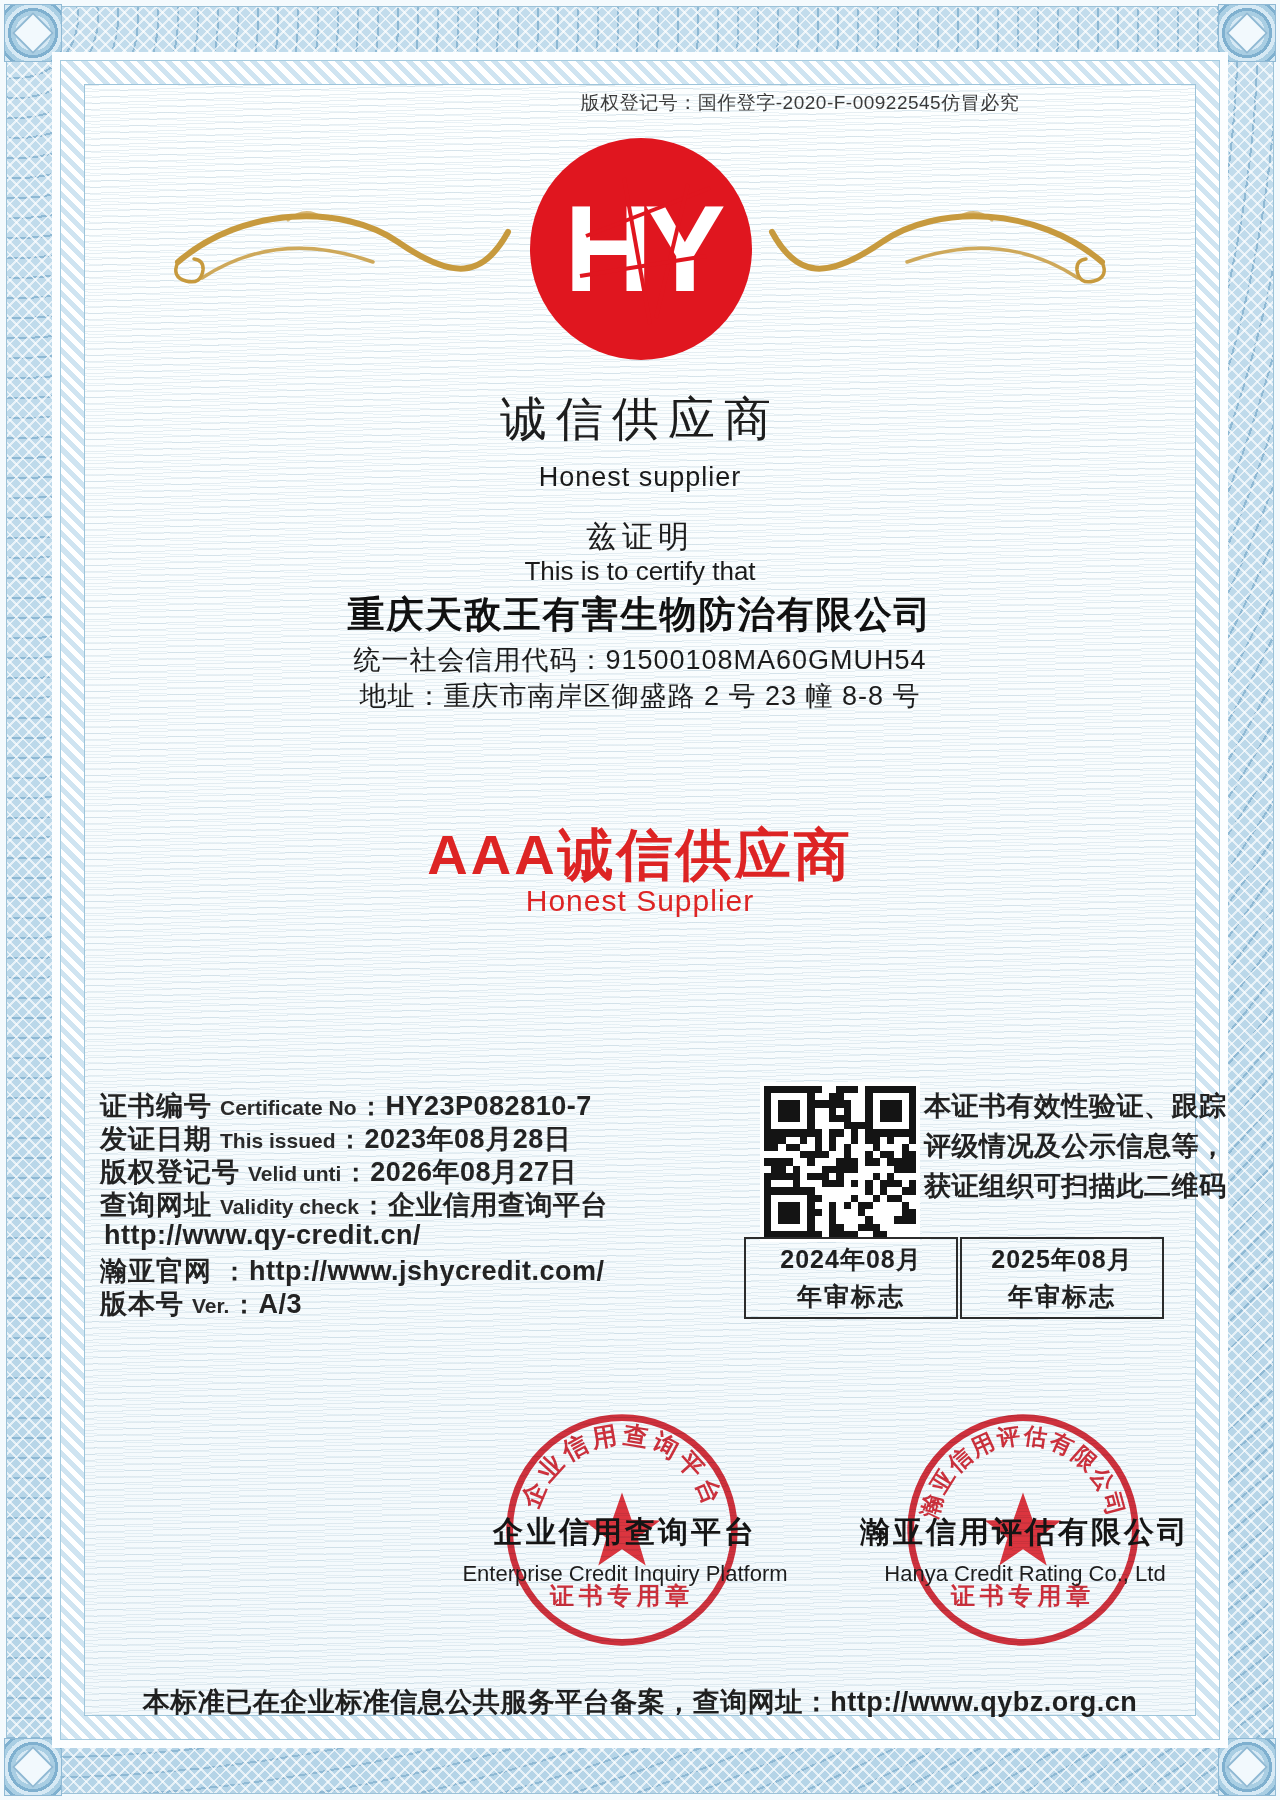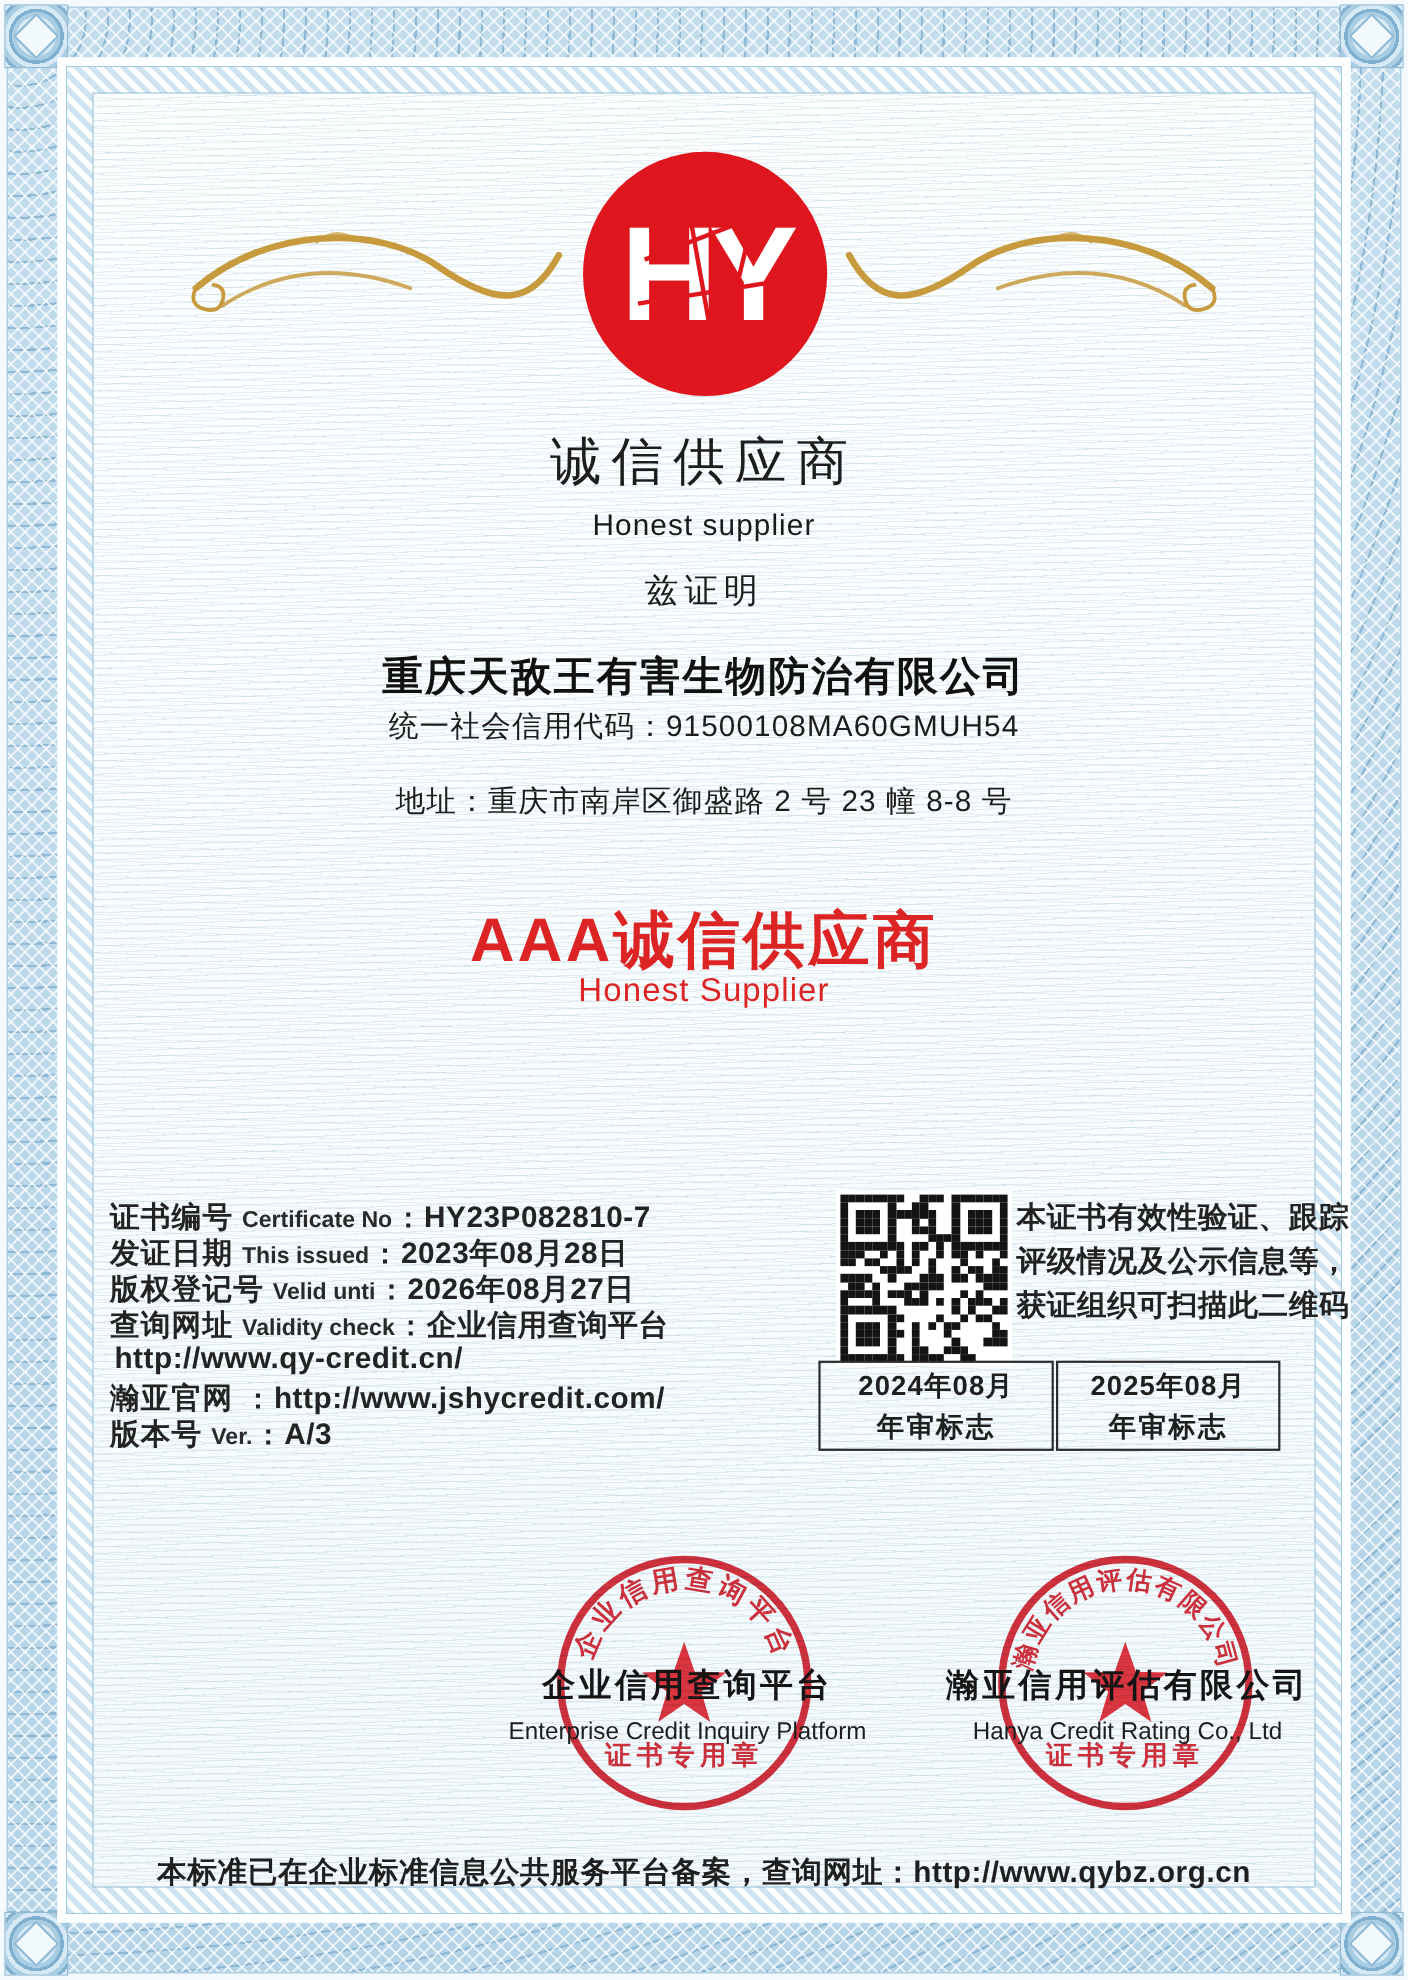--- a/index.html
+++ b/index.html
@@ -34,21 +34,21 @@
   
   .abs{position:absolute;}
   .center{left:0;right:0;text-align:center;}
   .copyright{top:90px;left:320px;right:0;text-align:center;font-size:19px;color:#3a3a3a;font-weight:500;letter-spacing:.5px;}
   .title-cn{top:388px;font-size:47px;font-weight:400;color:#1d1d1d;letter-spacing:9px;}
   .title-en{top:462px;font-size:27px;color:#1a1a1a;letter-spacing:1px;}
   .certify-cn{top:516px;font-size:31px;color:#1d1d1d;letter-spacing:5px;}
   .certify-en{top:556px;font-size:26px;color:#1a1a1a;}
   .company{top:590px;font-size:37px;font-weight:700;color:#111;letter-spacing:2px;}
   .credit-code{top:642px;font-size:27px;font-weight:500;color:#1c1c1c;letter-spacing:1px;}
-  .address{top:710px;font-size:27px;font-weight:500;color:#1c1c1c;letter-spacing:1px;}
+  .address{top:678px;font-size:27px;font-weight:500;color:#1c1c1c;letter-spacing:1px;}
   .award-cn{top:818px;font-size:56px;font-weight:700;color:#dd2424;letter-spacing:3px;}
   .award-en{top:884px;font-size:30px;color:#dd2424;letter-spacing:1px;}
 
   
   .details{left:100px;top:1088px;width:600px;}
   .d-row{display:flex;align-items:baseline;height:33px;white-space:nowrap;}
   .d-cn{font-size:27px;font-weight:600;color:#232323;letter-spacing:1px;margin-right:8px;}
   .d-cn:empty{margin-right:0;}
   .d-en{font-size:21px;font-weight:600;color:#2a2a2a;}
   .d-colon{font-size:25px;font-weight:600;color:#232323;margin:0 2px;}
@@ -87,20 +87,21 @@
 
   <div class="band-outer"></div>
   <div class="corner tl"></div>
   <div class="corner tr"></div>
   <div class="corner bl"></div>
   <div class="corner br"></div>
   <div class="band-outer-hole"></div>
   <div class="band-inner"></div>
   <div class="content-bg"></div>
 
+  <div class="abs copyright">版权登记号：国作登字-2020-F-00922545仿冒必究</div>
 
   <svg class="abs" style="left:168px;top:198px;" width="348" height="110" viewBox="0 0 348 110">
     <g fill="none" stroke="#c79a3e" stroke-linecap="round">
       <path d="M 10 64 C 75 8, 175 6, 230 44 S 315 80, 340 34" stroke-width="6"></path>
       <path d="M 34 80 C 95 40, 155 46, 205 64" stroke-width="3.5" opacity=".85"></path>
       <path d="M 10 64 q -7 15 8 19 q 15 4 17 -11 q 1 -10 -9 -11" stroke-width="3.5"></path>
       <path d="M 120 22 q 18 -14 34 -2" stroke-width="3" opacity=".7"></path>
     </g>
   </svg>
   <svg class="abs" style="left:764px;top:198px;transform:scaleX(-1);" width="348" height="110" viewBox="0 0 348 110">
@@ -119,20 +120,21 @@
       <line x1="58" y1="100" x2="182" y2="52"></line>
       <line x1="96" y1="42" x2="122" y2="188"></line>
       <line x1="160" y1="48" x2="128" y2="182"></line>
       <line x1="52" y1="140" x2="178" y2="120"></line>
     </g>
   </svg>
 
   <div class="abs center title-cn">诚信供应商</div>
   <div class="abs center title-en">Honest supplier</div>
   <div class="abs center certify-cn">兹证明</div>
+  <div class="abs center certify-en">This is to certify that</div>
   <div class="abs center company">重庆天敌王有害生物防治有限公司</div>
   <div class="abs center credit-code">统一社会信用代码：91500108MA60GMUH54</div>
   <div class="abs center address">地址：重庆市南岸区御盛路 2 号 23 幢 8-8 号</div>
 
   <div class="abs center award-cn">AAA诚信供应商</div>
   <div class="abs center award-en">Honest Supplier</div>
 
   <div class="abs details">
     <div class="d-row">
       <span class="d-cn">证书编号</span>

